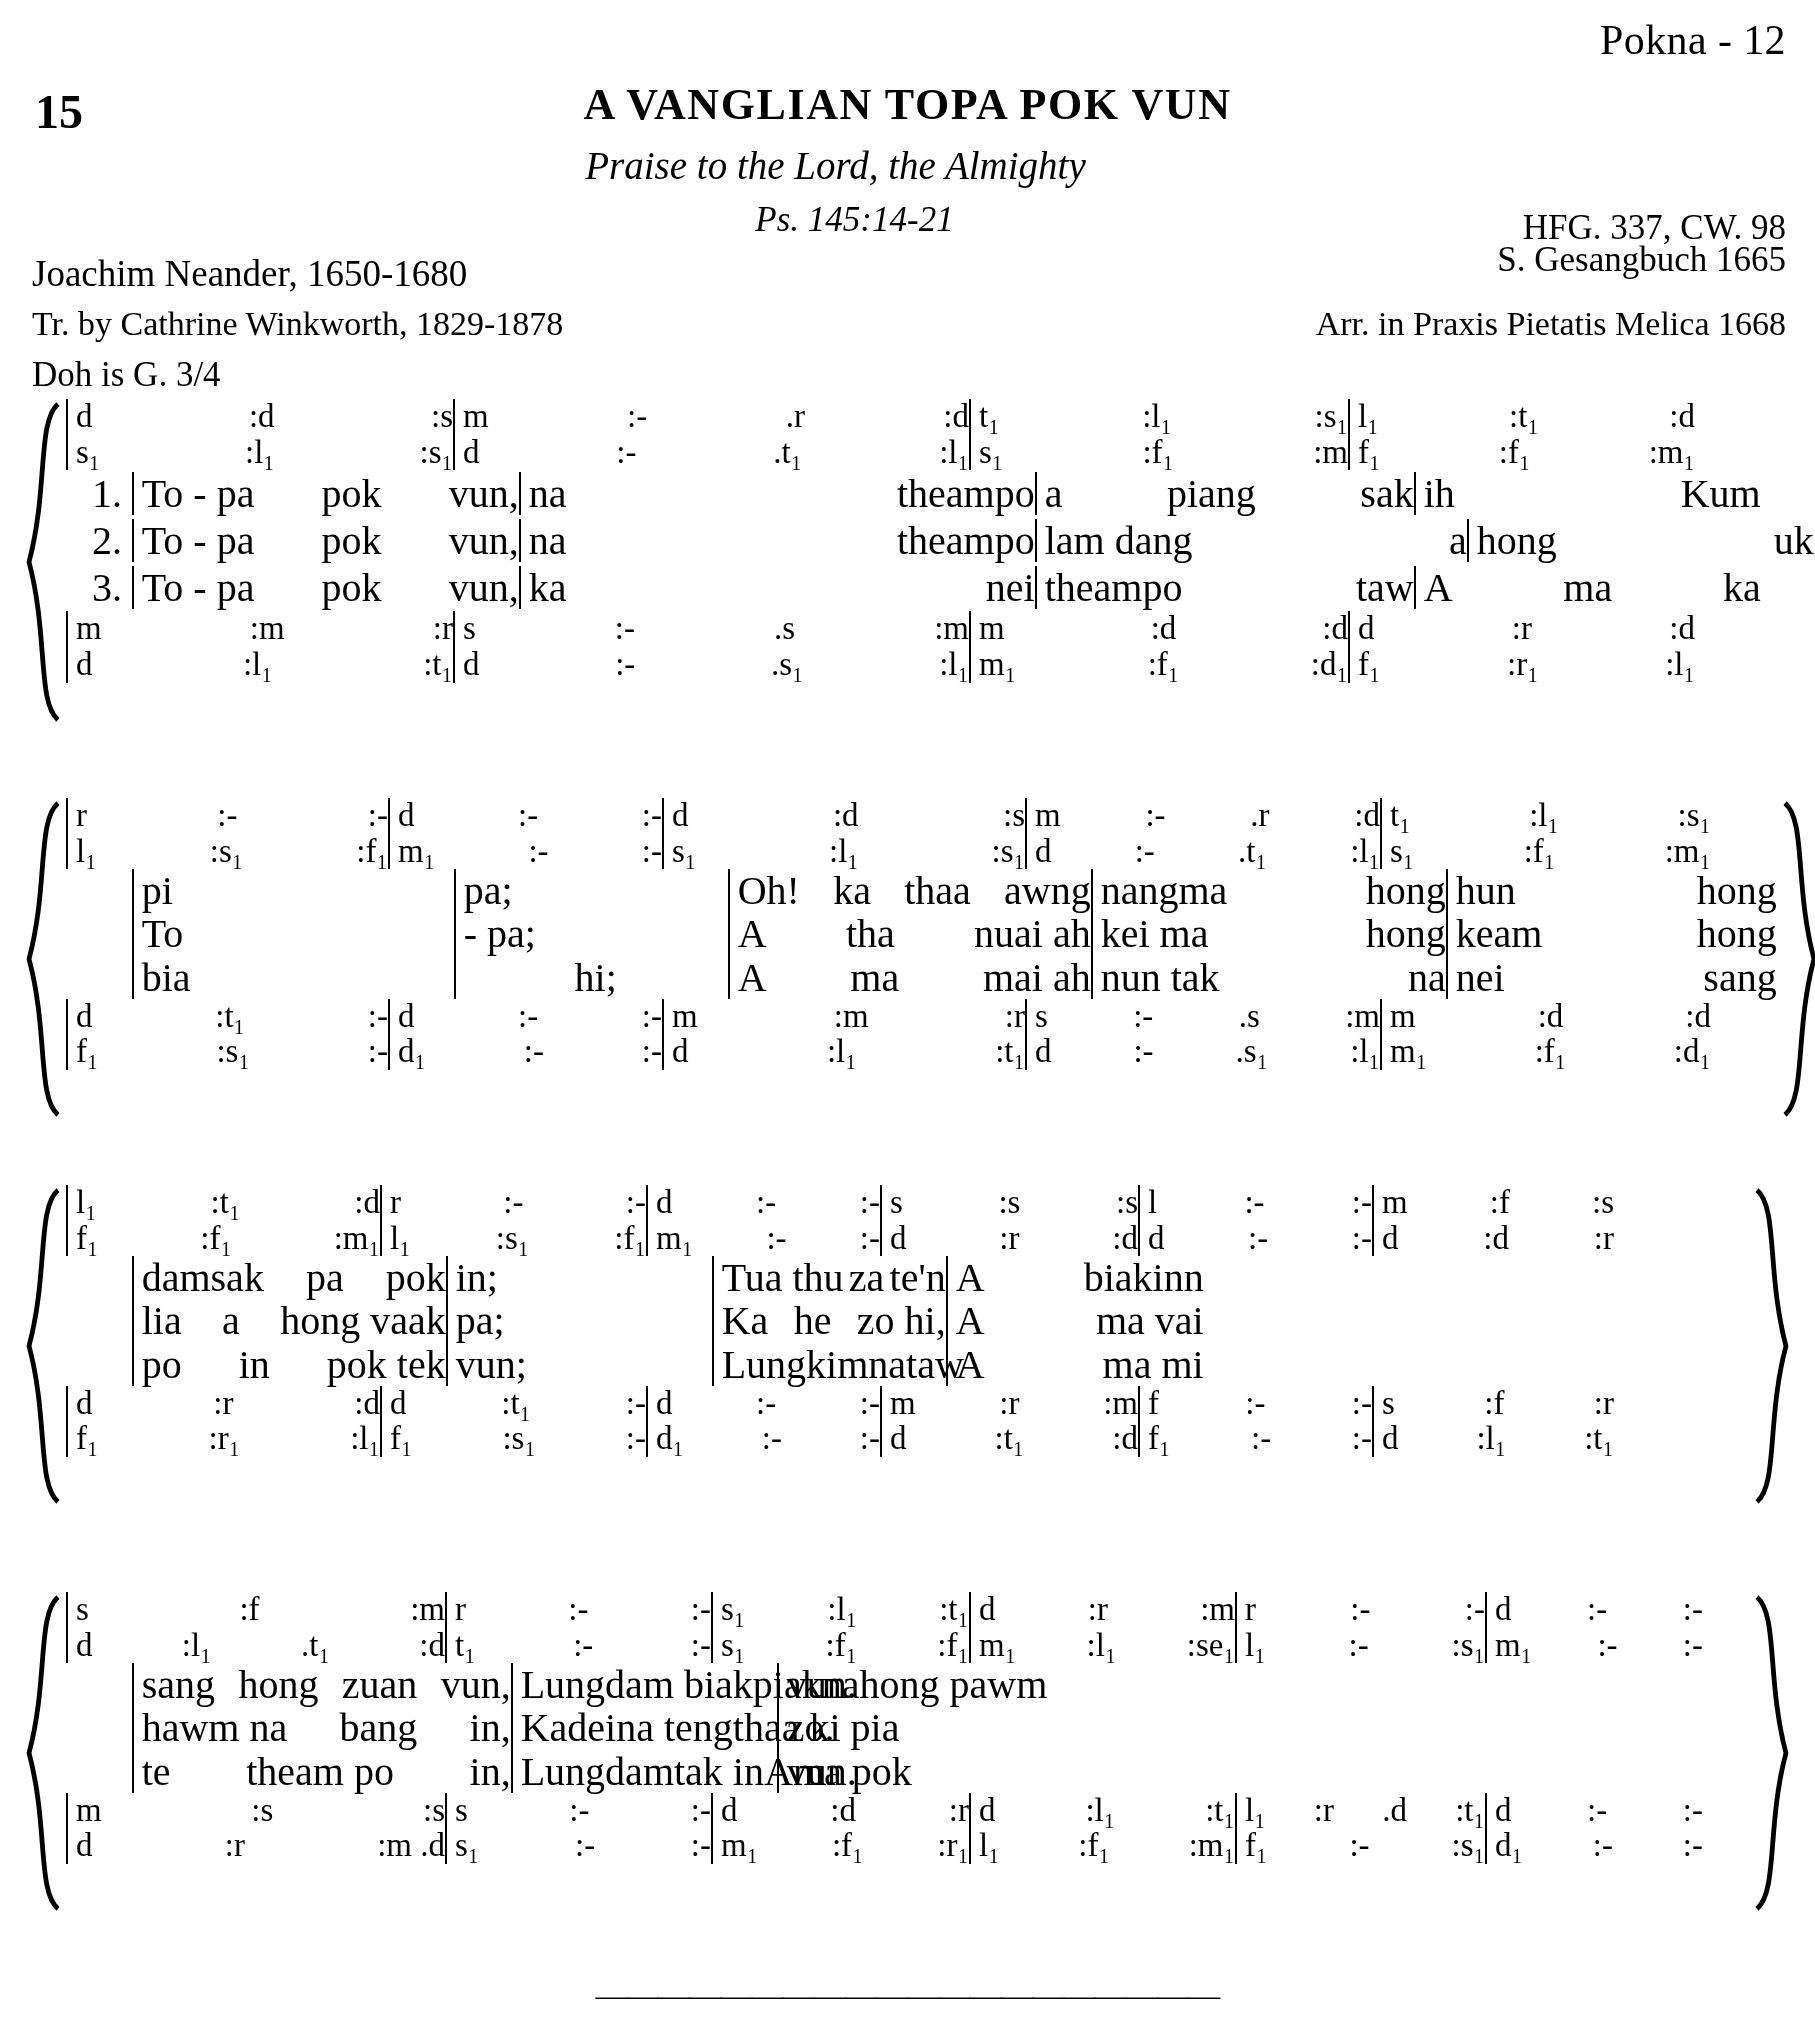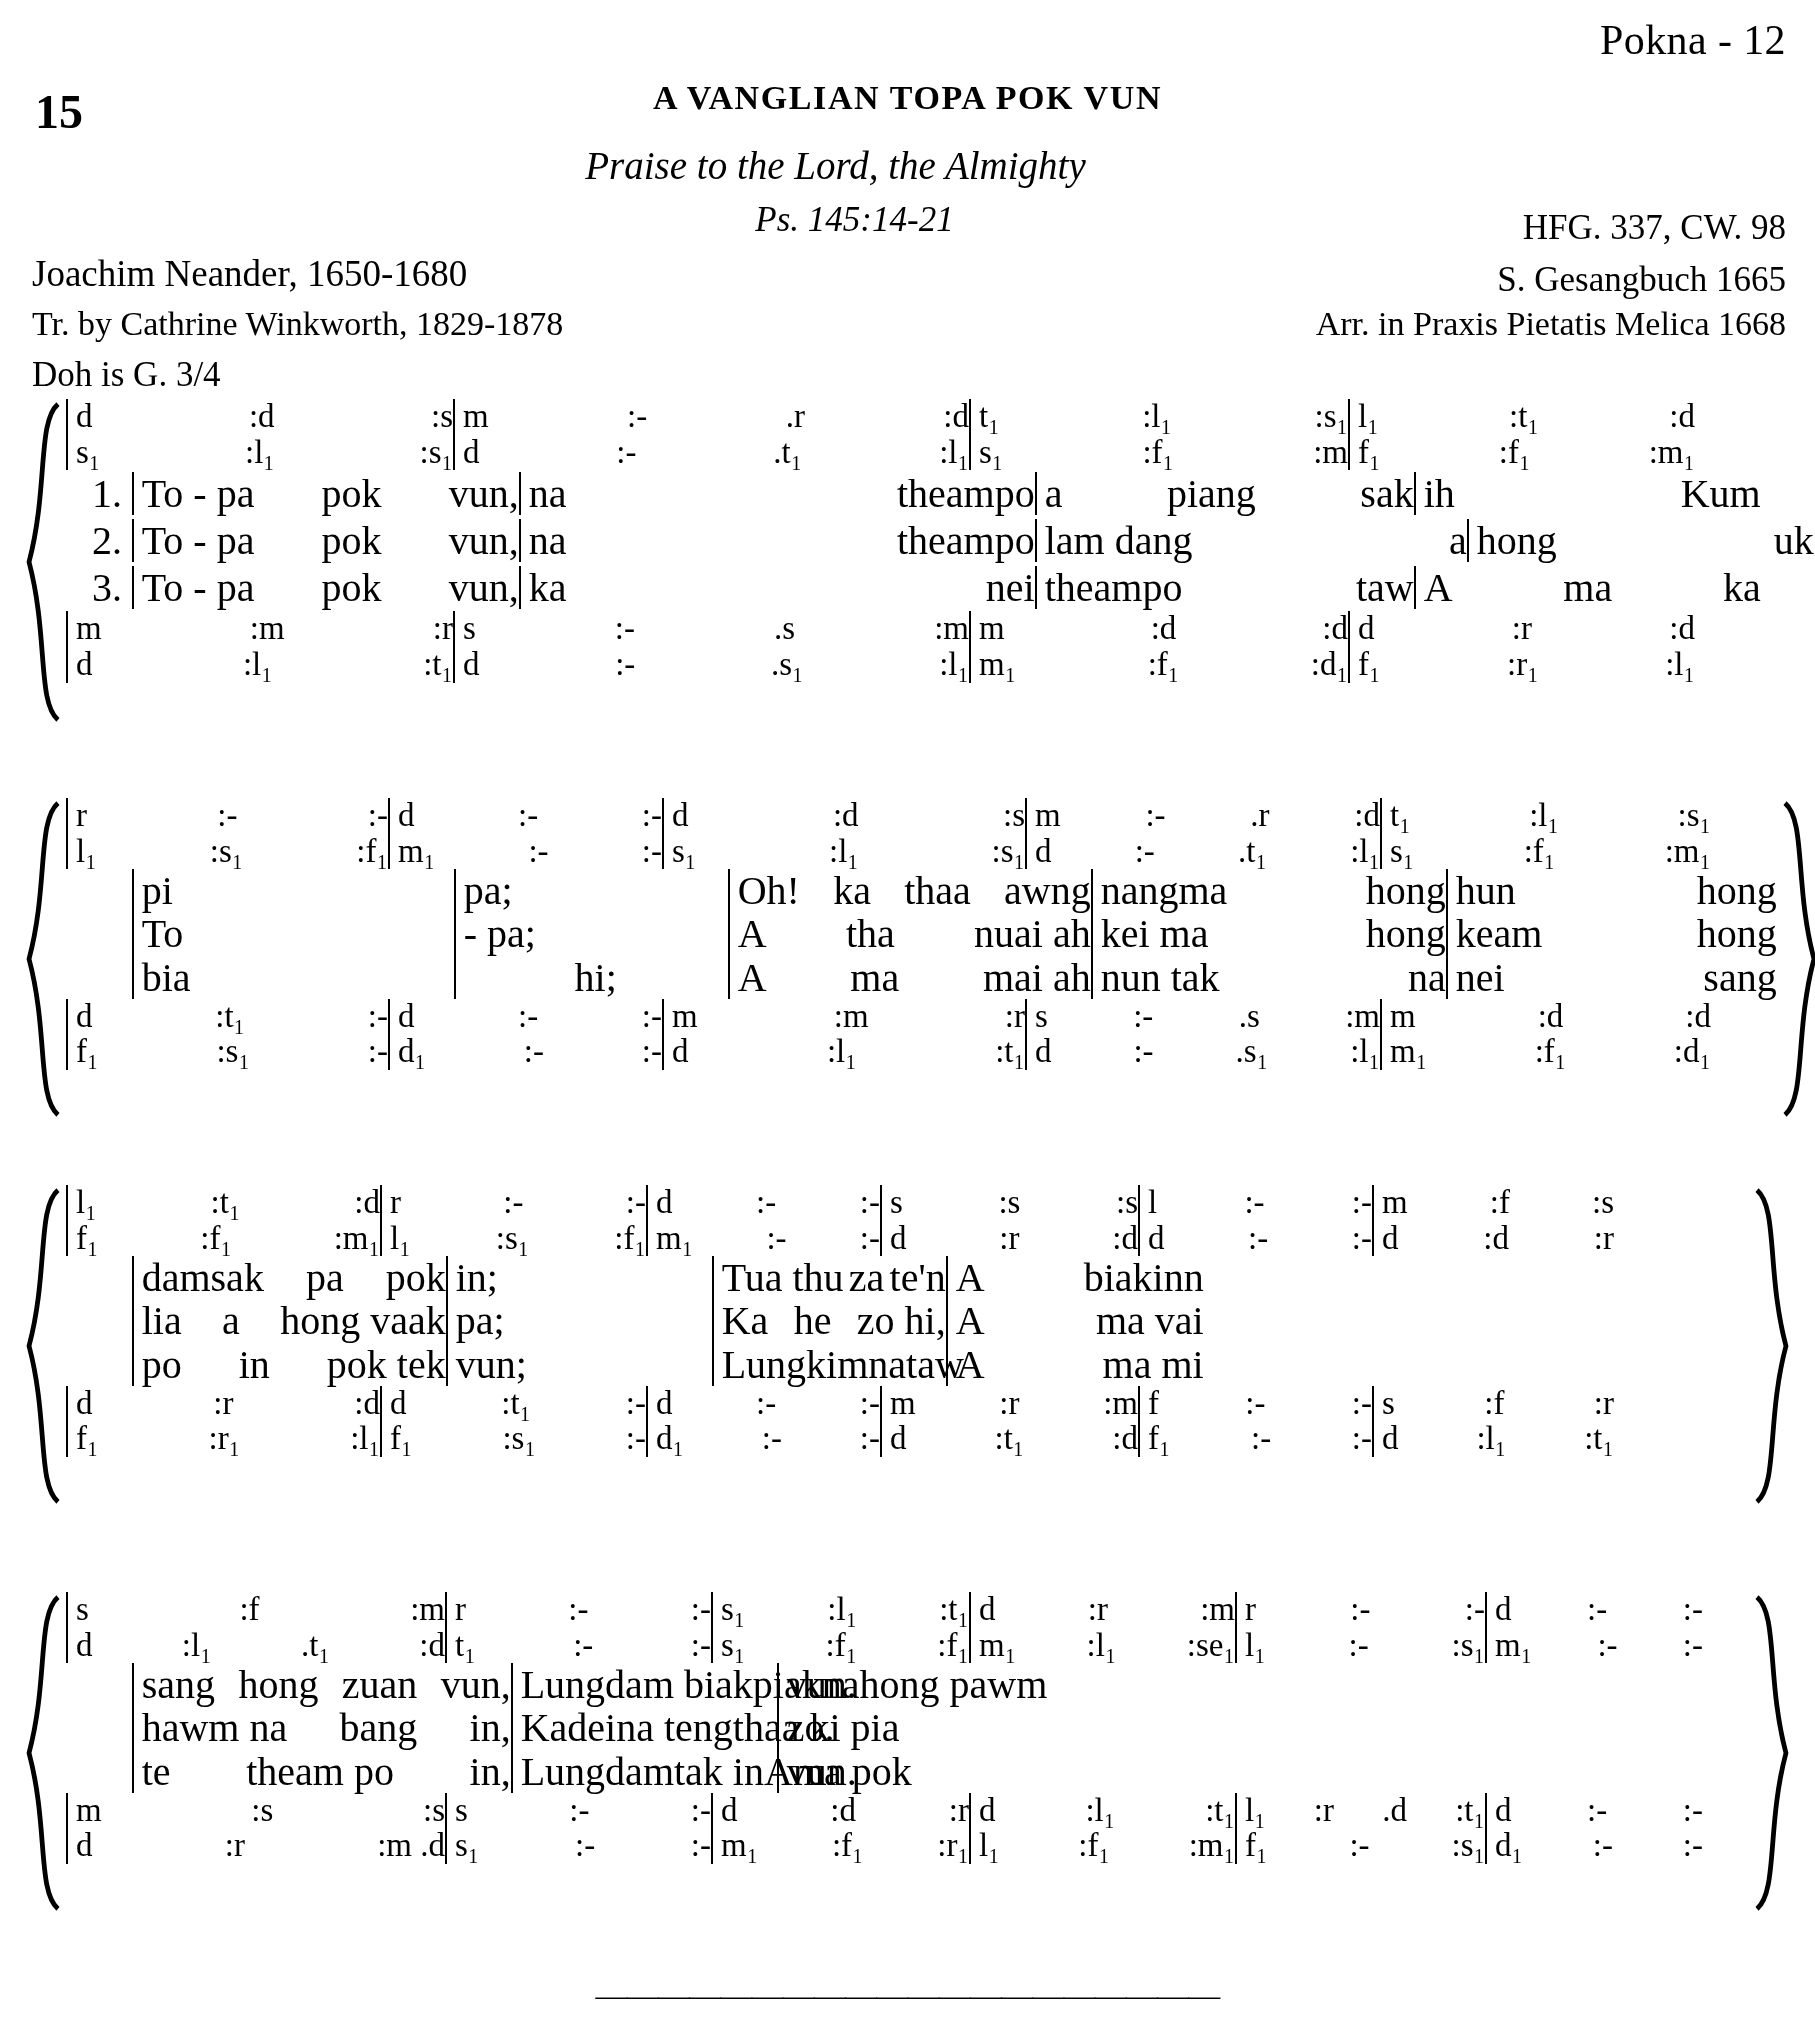--- a/index.html
+++ b/index.html
@@ -37,21 +37,21 @@
     left: 35px;
     font-size: 48px;
     font-weight: bold;
   }
   .title {
     position: absolute;
     top: 79px;
     left: 0;
     width: 1815px;
     text-align: center;
-    font-size: 34px;
+    font-size: 44px;
     font-weight: bold;
     letter-spacing: 1.6px;
   }
   .subtitle {
     position: absolute;
     top: 143px;
     left: 0;
     width: 1671px;
     text-align: center;
     font-size: 39px;
@@ -73,21 +73,21 @@
     font-size: 35px;
   }
   .author-left {
     position: absolute;
     top: 252px;
     left: 32px;
     font-size: 37px;
   }
   .author-right {
     position: absolute;
-    top: 260px;
+    top: 240px;
     right: 29px;
     font-size: 35px;
   }
   .translator-left {
     position: absolute;
     top: 305px;
     left: 32px;
     font-size: 34px;
   }
   .translator-right {

